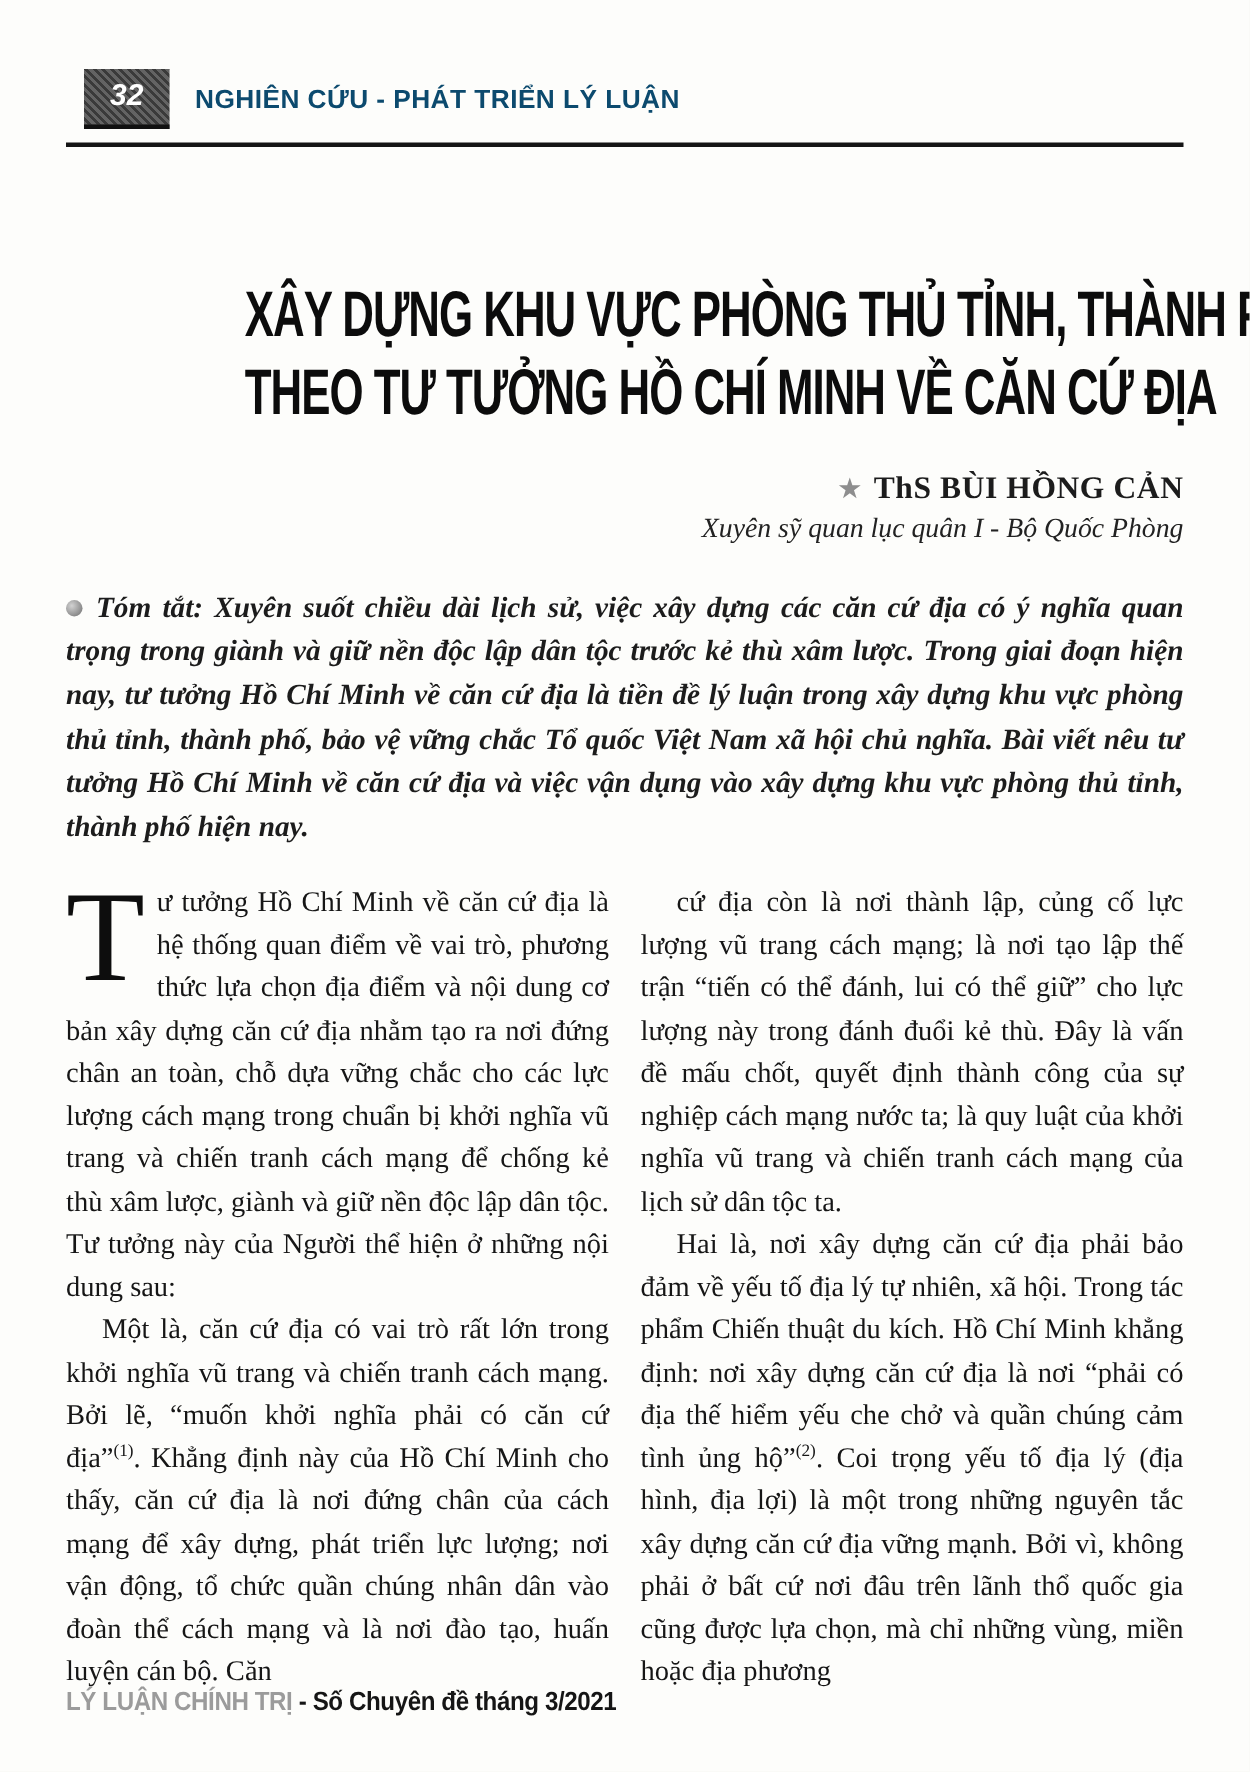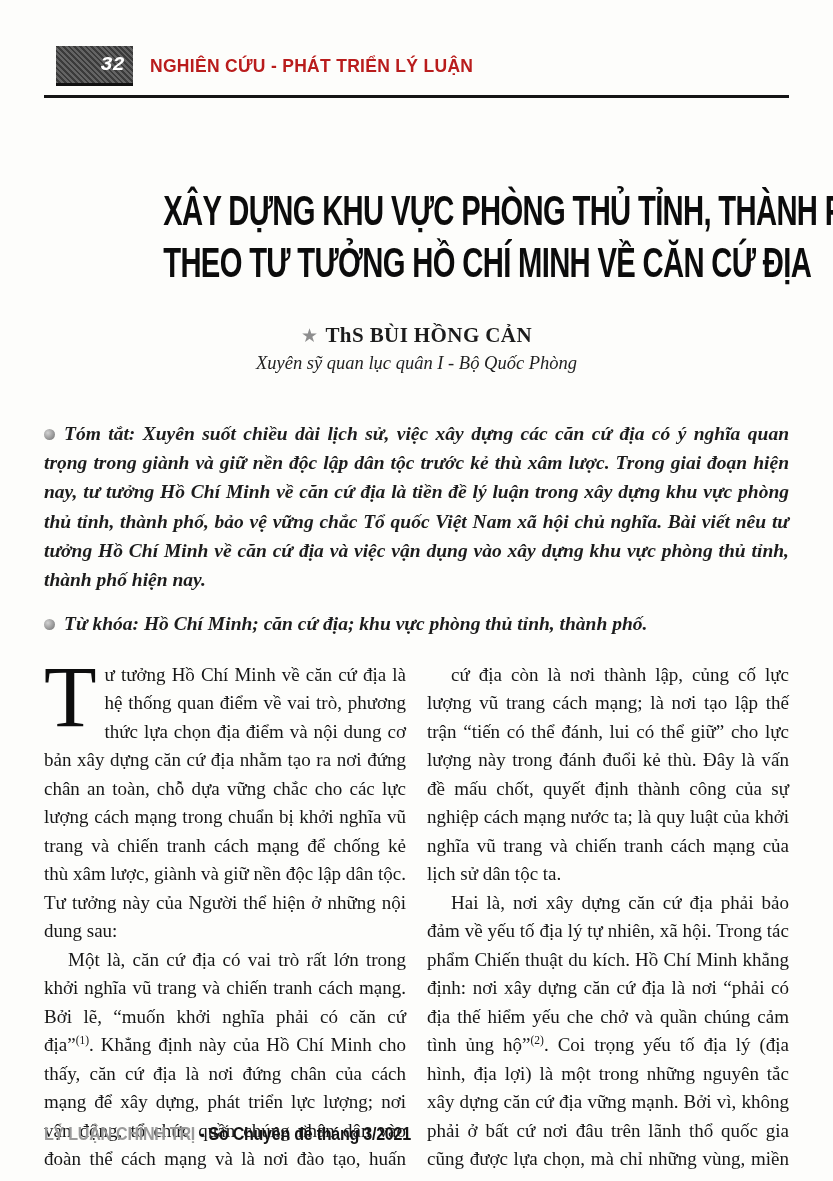--- a/index.html
+++ b/index.html
@@ -14,56 +14,55 @@
   .page {
     position:absolute; inset:0;
     background:#fdfdfb;
     padding:46px 44px 0 44px;
     box-sizing:border-box;
   }
 
   
   .header-row { display:flex; align-items:center; gap:17px; margin-left:12px; }
   .page-num-box {
-    width:41px; height:37px; flex:0 0 auto;
+    width:57px; height:37px; flex:0 0 auto;
     background:
       repeating-linear-gradient(45deg, rgba(255,255,255,.14) 0 2px, rgba(0,0,0,.22) 2px 4px),
       #4a4a4a;
     color:#fff;
     display:flex; align-items:center; justify-content:center;
-    font-family:Liberation Mono, monospace;
+    font-family:Liberation Sans, sans-serif;
     font-weight:bold; font-style:italic; font-size:20px;
     border-bottom:3px solid #111;
-    padding-left:36px;
   }
   .header-title {
     font-family:"Liberation Sans", sans-serif;
     font-weight:bold; font-size:17.5px; letter-spacing:.3px;
-    color:#b91c1c;
+    color:#0c4a6e;
   }
   .header-rule { height:3px; background:#151515; margin-top:9px; }
 
   
   .article-title { margin-top:86px; text-align:center; }
   .title-line {
     font-family:"Liberation Sans", sans-serif;
     font-weight:bold; font-size:43px; line-height:1.22;
     white-space:nowrap; letter-spacing:-1px;
     transform:scaleX(.68); transform-origin:50% 50%;
     color:#0c0c0c;
   }
 
   
-  .byline { margin-top:34px; text-align:center; }
+  .byline { margin-top:24px; text-align:right; }
   .author-line { font-size:21px; font-weight:bold; letter-spacing:.4px; }
   .star-icon { color:#8e8e8e; font-size:19px; margin-right:7px; font-weight:normal; }
   .affiliation { font-style:italic; font-size:18.5px; margin-top:5px; color:#222; }
 
   
-  .abstract-block { margin-top:45px; }
+  .abstract-block { margin-top:27px; }
   .meta-para {
     font-size:19.5px; font-weight:bold; font-style:italic;
     line-height:1.5; text-align:justify; margin:0;
   }
   .keywords-block { margin-top:15px; }
   .bullet-icon {
     display:inline-block; width:11px; height:11px; border-radius:50%;
     background:radial-gradient(circle at 35% 35%, #d2d2d2, #6c6c6c);
     margin-right:9px; vertical-align:baseline;
   }
@@ -113,23 +112,20 @@
     <div class="author-line">
       <span class="star-icon">★</span><span>ThS BÙI HỒNG CẢN</span>
     </div>
     <div class="affiliation">Xuyên sỹ quan lục quân I - Bộ Quốc Phòng</div>
   </div>
 
   <div class="abstract-block">
     <p class="meta-para"><span class="bullet-icon"></span><span>Tóm tắt:</span><span> Xuyên suốt chiều dài lịch sử, việc xây dựng các căn cứ địa có ý nghĩa quan trọng trong giành và giữ nền độc lập dân tộc trước kẻ thù xâm lược. Trong giai đoạn hiện nay, tư tưởng Hồ Chí Minh về căn cứ địa là tiền đề lý luận trong xây dựng khu vực phòng thủ tỉnh, thành phố, bảo vệ vững chắc Tổ quốc Việt Nam xã hội chủ nghĩa. Bài viết nêu tư tưởng Hồ Chí Minh về căn cứ địa và việc vận dụng vào xây dựng khu vực phòng thủ tỉnh, thành phố hiện nay.</span></p>
   </div>
 
-  <div class="keywords-block">
-    <p class="meta-para"><span class="bullet-icon"></span><span>Từ khóa:</span><span> Hồ Chí Minh; căn cứ địa; khu vực phòng thủ tỉnh, thành phố.</span></p>
-  </div>
 
   <div class="columns">
     <div class="col">
         <p class="body-para has-dropcap"><span class="dropcap">T</span><span>ư tưởng Hồ Chí Minh về căn cứ địa là hệ thống quan điểm về vai trò, phương thức lựa chọn địa điểm và nội dung cơ bản xây dựng căn cứ địa nhằm tạo ra nơi đứng chân an toàn, chỗ dựa vững chắc cho các lực lượng cách mạng trong chuẩn bị khởi nghĩa vũ trang và chiến tranh cách mạng để chống kẻ thù xâm lược, giành và giữ nền độc lập dân tộc. Tư tưởng này của Người thể hiện ở những nội dung sau:</span></p>
         <p class="body-para"><span class="seg-italic">Một là, căn cứ địa có vai trò rất lớn trong khởi nghĩa vũ trang và chiến tranh cách mạng.</span><span> Bởi lẽ, “muốn khởi nghĩa phải có căn cứ địa”</span><sup>(1)</sup><span>. Khẳng định này của Hồ Chí Minh cho thấy, căn cứ địa là nơi đứng chân của cách mạng để xây dựng, phát triển lực lượng; nơi vận động, tổ chức quần chúng nhân dân vào đoàn thể cách mạng và là nơi đào tạo, huấn luyện cán bộ. Căn</span></p>
       </div>
     <div class="col">
         <p class="body-para"><span>cứ địa còn là nơi thành lập, củng cố lực lượng vũ trang cách mạng; là nơi tạo lập thế trận “tiến có thể đánh, lui có thể giữ” cho lực lượng này trong đánh đuổi kẻ thù. Đây là vấn đề mấu chốt, quyết định thành công của sự nghiệp cách mạng nước ta; là quy luật của khởi nghĩa vũ trang và chiến tranh cách mạng của lịch sử dân tộc ta.</span></p>
         <p class="body-para"><span class="seg-italic">Hai là, nơi xây dựng căn cứ địa phải bảo đảm về yếu tố địa lý tự nhiên, xã hội.</span><span> Trong tác phẩm </span><span class="seg-italic">Chiến thuật du kích</span><span>. Hồ Chí Minh khẳng định: nơi xây dựng căn cứ địa là nơi “phải có địa thế hiểm yếu che chở và quần chúng cảm tình ủng hộ”</span><sup>(2)</sup><span>. Coi trọng yếu tố địa lý (địa hình, địa lợi) là một trong những nguyên tắc xây dựng căn cứ địa vững mạnh. Bởi vì, không phải ở bất cứ nơi đâu trên lãnh thổ quốc gia cũng được lựa chọn, mà chỉ những vùng, miền hoặc địa phương</span></p>
       </div>

